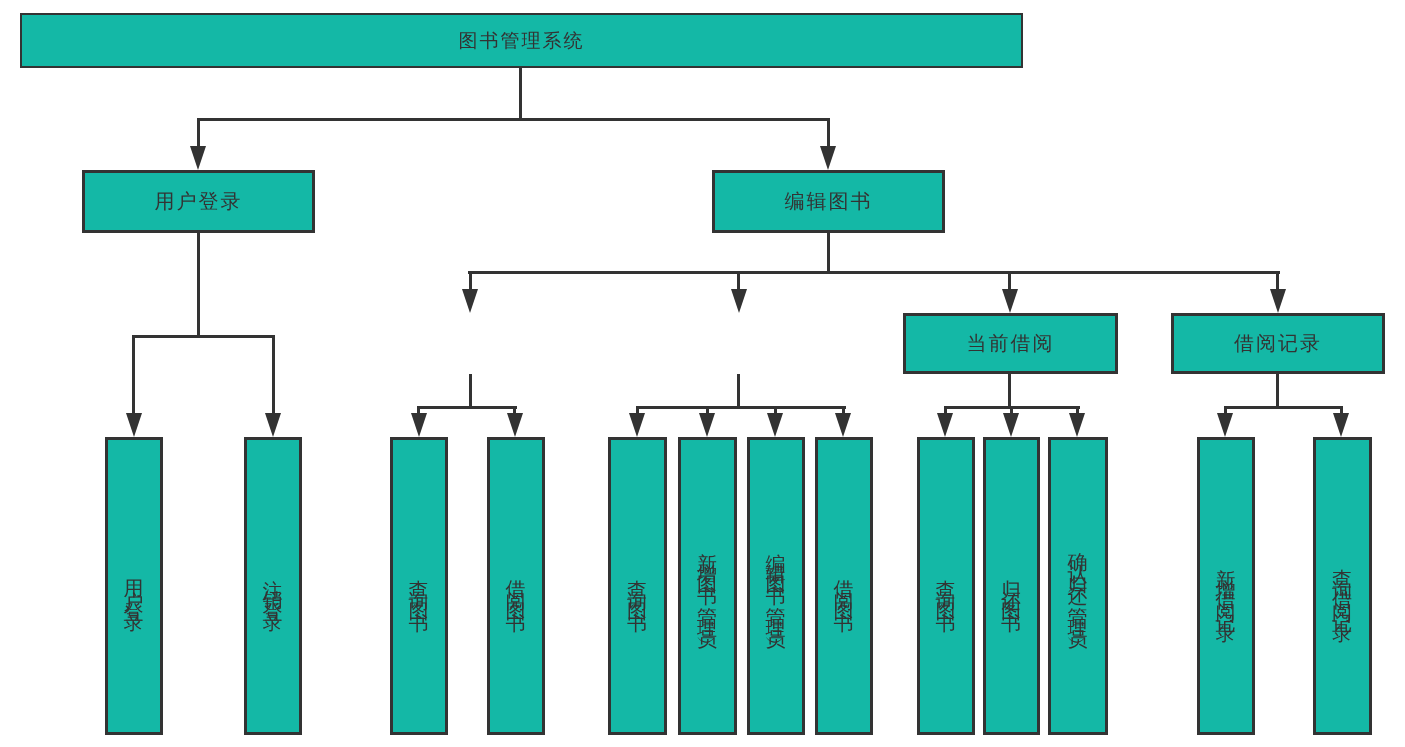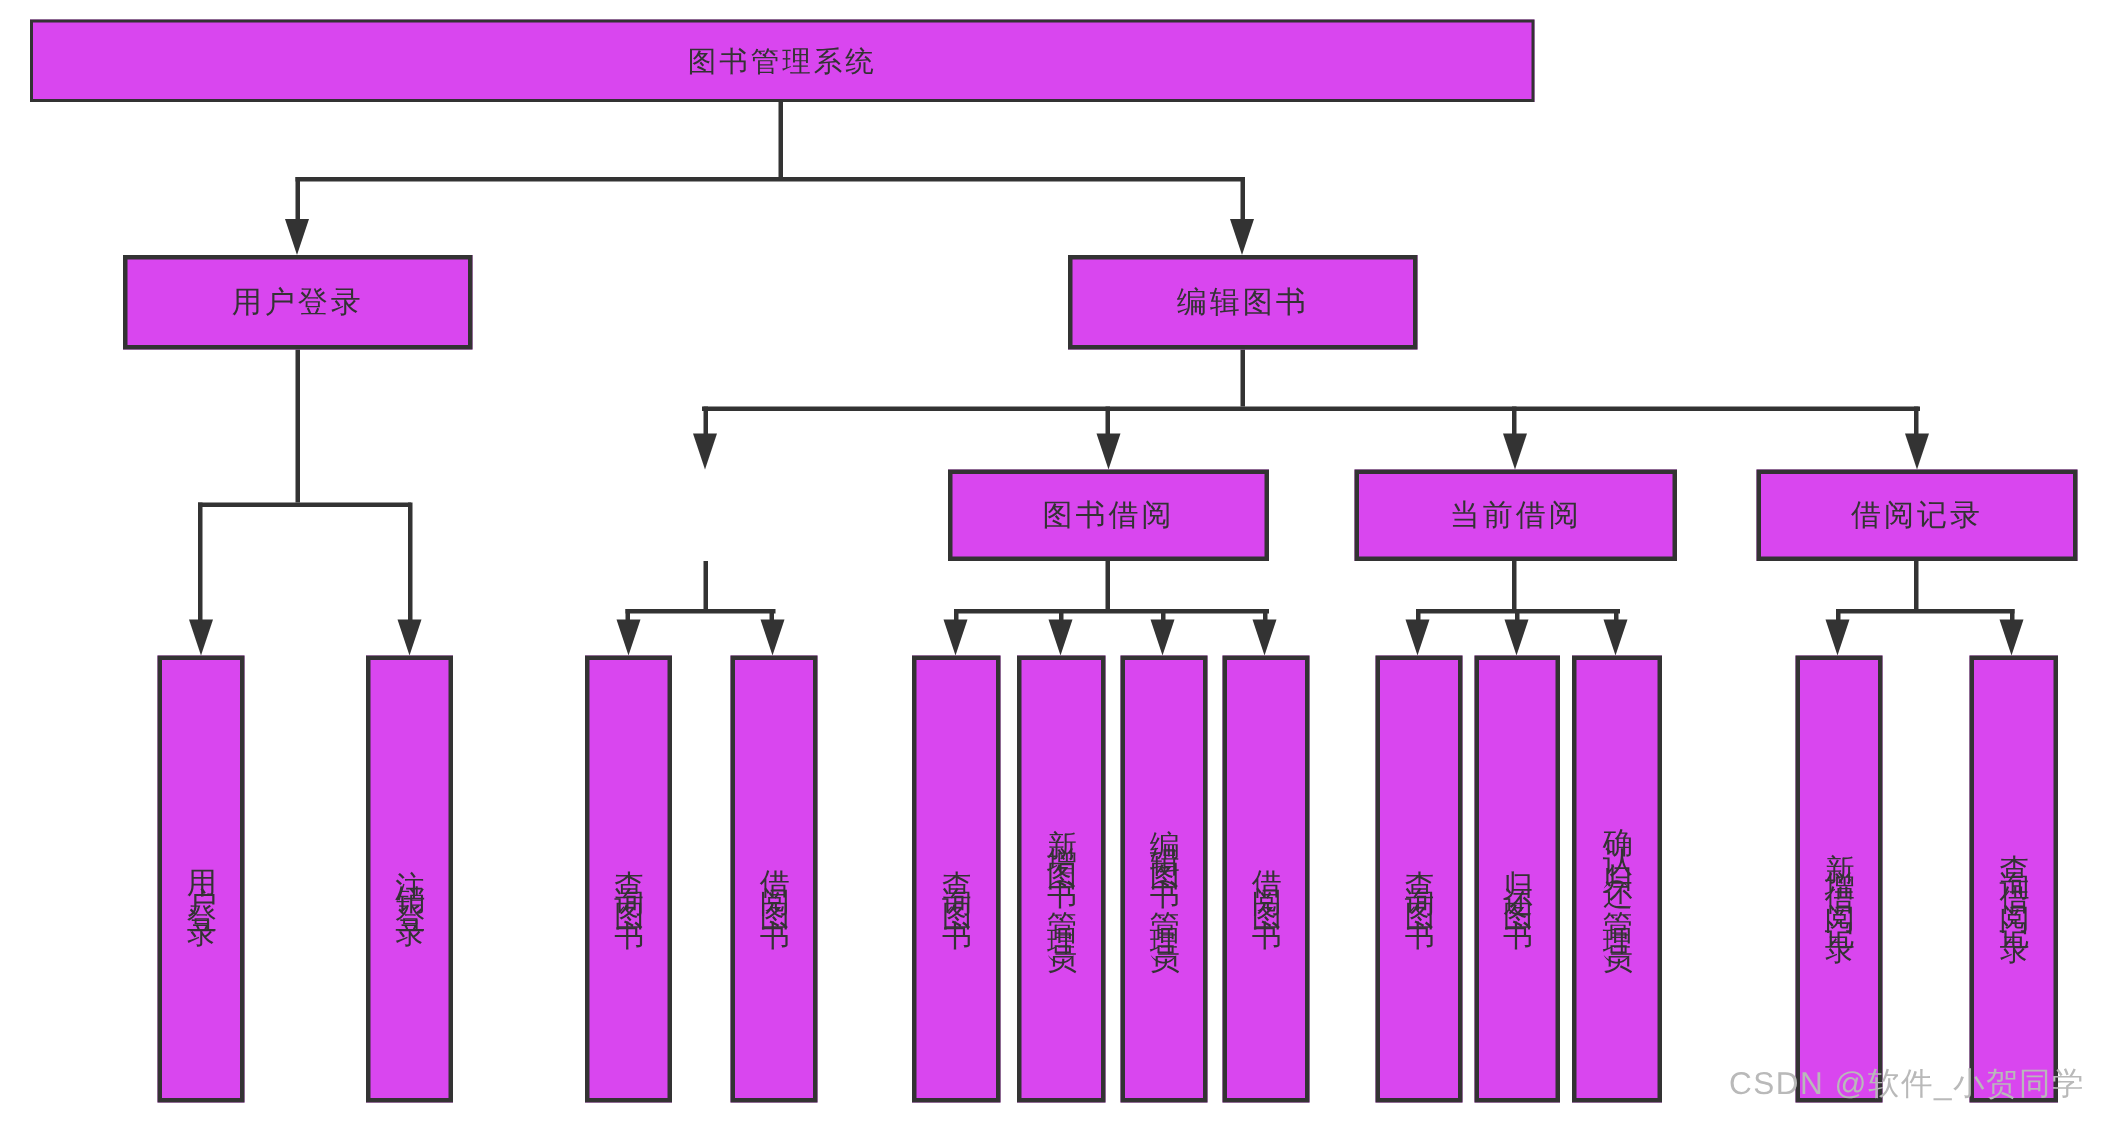--- a/index.html
+++ b/index.html
@@ -13,21 +13,21 @@
     position:relative;
     width:1405px;height:747px;
     background:var(--background);
     font-family:"Liberation Sans", sans-serif;
     overflow:hidden;
   }
   .box{
     position:absolute;
     box-sizing:border-box;
     border:3px solid var(--line);
-    background:#d946ef;
+    background:#14b8a6;
     display:flex;align-items:center;justify-content:center;
     color:var(--text);
     font-size:20px;
     letter-spacing:2px;
     z-index:2;
     font-family:Liberation Serif, serif;
   }
   .root-box{border-width:2px;font-size:19px;}
   .vbox{letter-spacing:0;}
   .vbox .vtext{
@@ -90,23 +90,20 @@
   <div class="lh" style="left:468px;top:271px;width:812px;"></div>
   <div class="lv" style="left:469px;top:271px;height:20px;"></div>
   <div class="arrow" style="left:462px;top:289px;"></div>
   <div class="lv" style="left:737px;top:271px;height:20px;"></div>
   <div class="arrow" style="left:731px;top:289px;"></div>
   <div class="lv" style="left:1008px;top:271px;height:20px;"></div>
   <div class="arrow" style="left:1002px;top:289px;"></div>
   <div class="lv" style="left:1276px;top:271px;height:20px;"></div>
   <div class="arrow" style="left:1270px;top:289px;"></div>
 
-  <div class="box" style="left:632px;top:313px;width:214px;height:61px;">
-    <span>图书借阅</span>
-  </div>
   <div class="box" style="left:1171px;top:313px;width:214px;height:61px;">
     <span>借阅记录</span>
   </div>
   <div class="box" style="left:903px;top:313px;width:215px;height:61px;">
     <span>当前借阅</span>
   </div>
 
   <div class="lv" style="left:469px;top:374px;height:32px;"></div>
   <div class="lh" style="left:417px;top:406px;width:100px;"></div>
   <div class="lv" style="left:417px;top:406px;height:9px;"></div>
@@ -178,15 +175,14 @@
     <span class="vtext">确认归还（管理员）</span>
   </div>
 
   <div class="box vbox" style="left:1197px;top:437px;width:58px;height:298px;">
     <span class="vtext">新增借阅记录</span>
   </div>
   <div class="box vbox" style="left:1313px;top:437px;width:59px;height:298px;">
     <span class="vtext">查询借阅记录</span>
   </div>
 
-  <div class="watermark">CSDN @软件_小贺同学</div>
 
 </div>
 
 </body></html>

